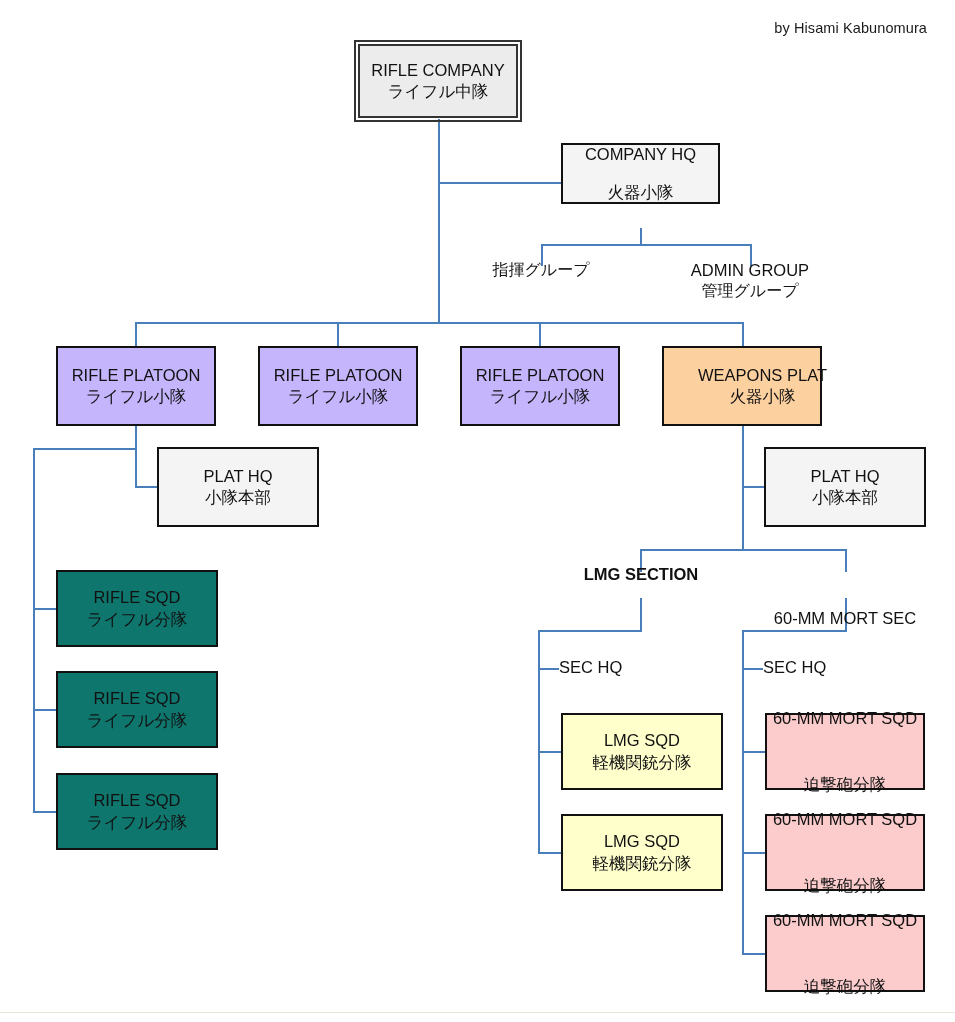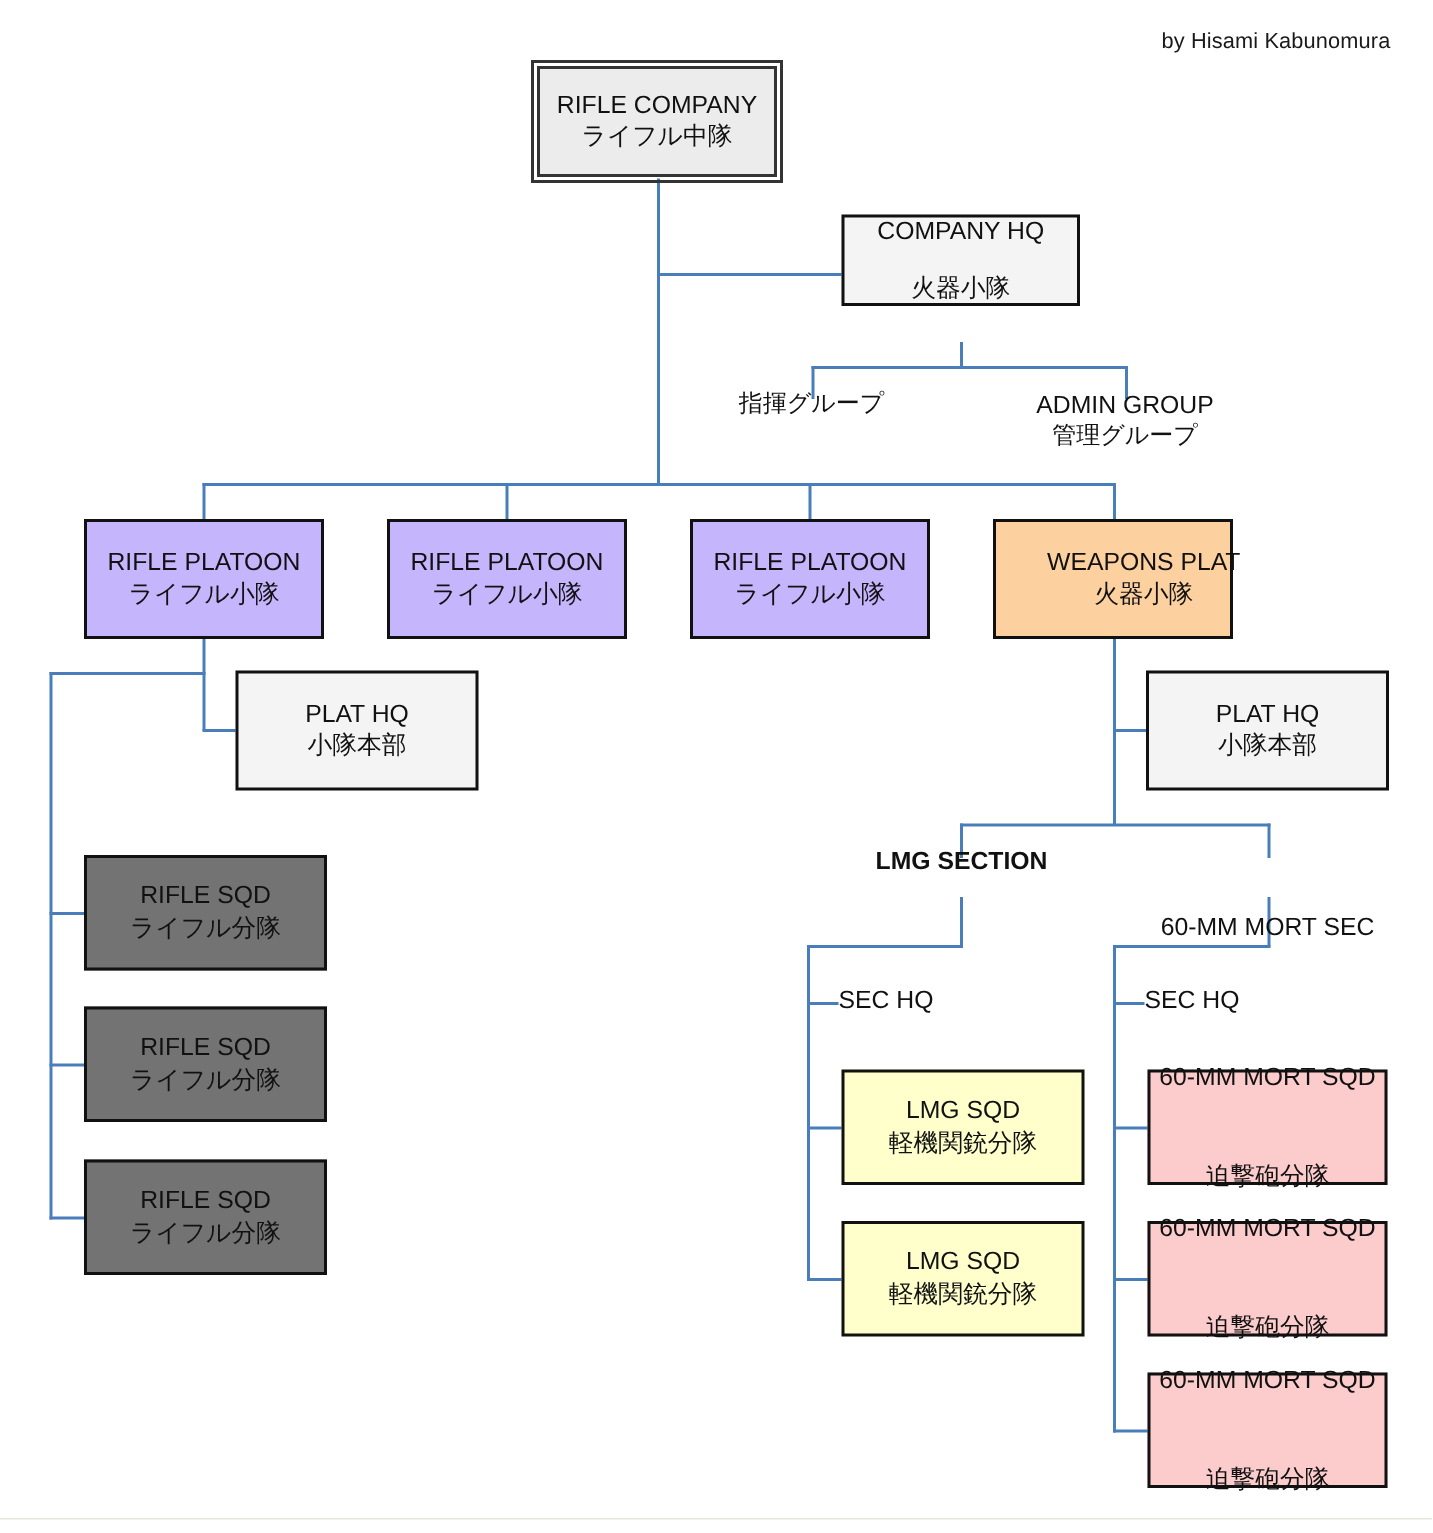--- a/index.html
+++ b/index.html
@@ -74,21 +74,21 @@
     border: 2px solid #333333;
     outline: 2px solid #333333;
     outline-offset: 2px;
     background: #ececec;
   }
 
   
   .fill-grey    { background: #f4f4f4; }
   .fill-green   { background: #c4b5fd; }
   .fill-orange  { background: #fdd0a0; }
-  .fill-cyan    { background: #737373; text-align: right; }
+  .fill-cyan    { background: #0f766e; text-align: right; }
   .fill-yellow  { background: #ffffcc; }
   .fill-pink    { background: #fccccc; gap: 44px; }
 
   
   .plain-label {
     position: absolute;
     color: #111111;
     text-align: center;
     line-height: 1.30;
     white-space: nowrap;

